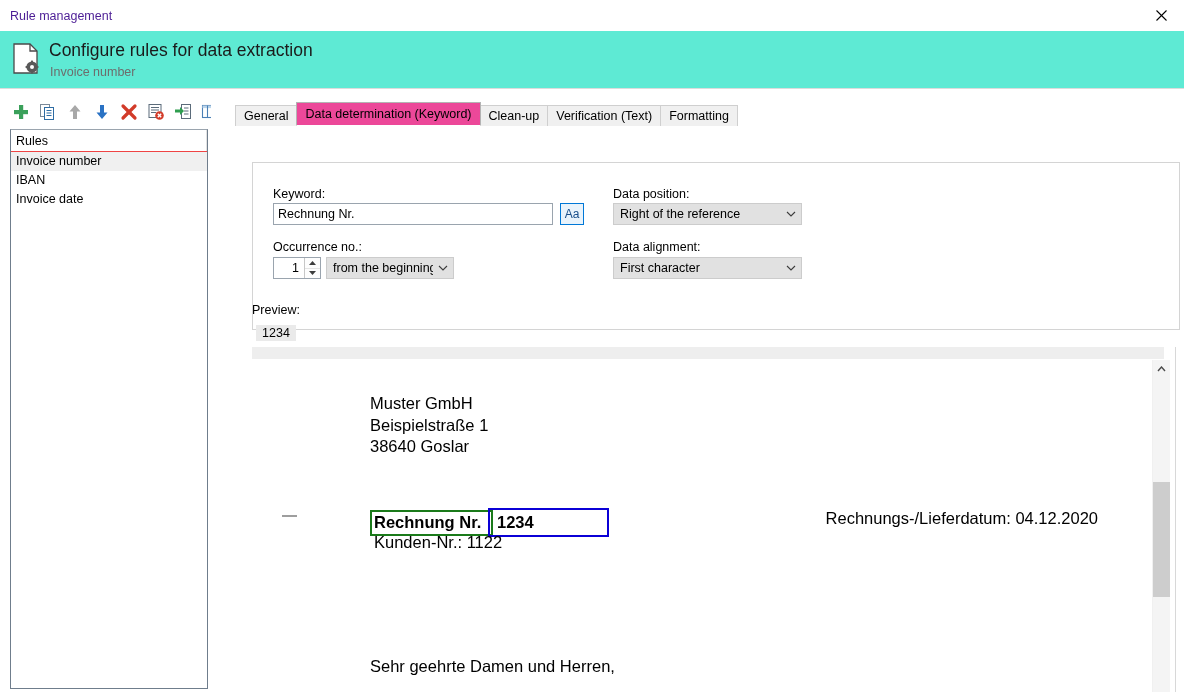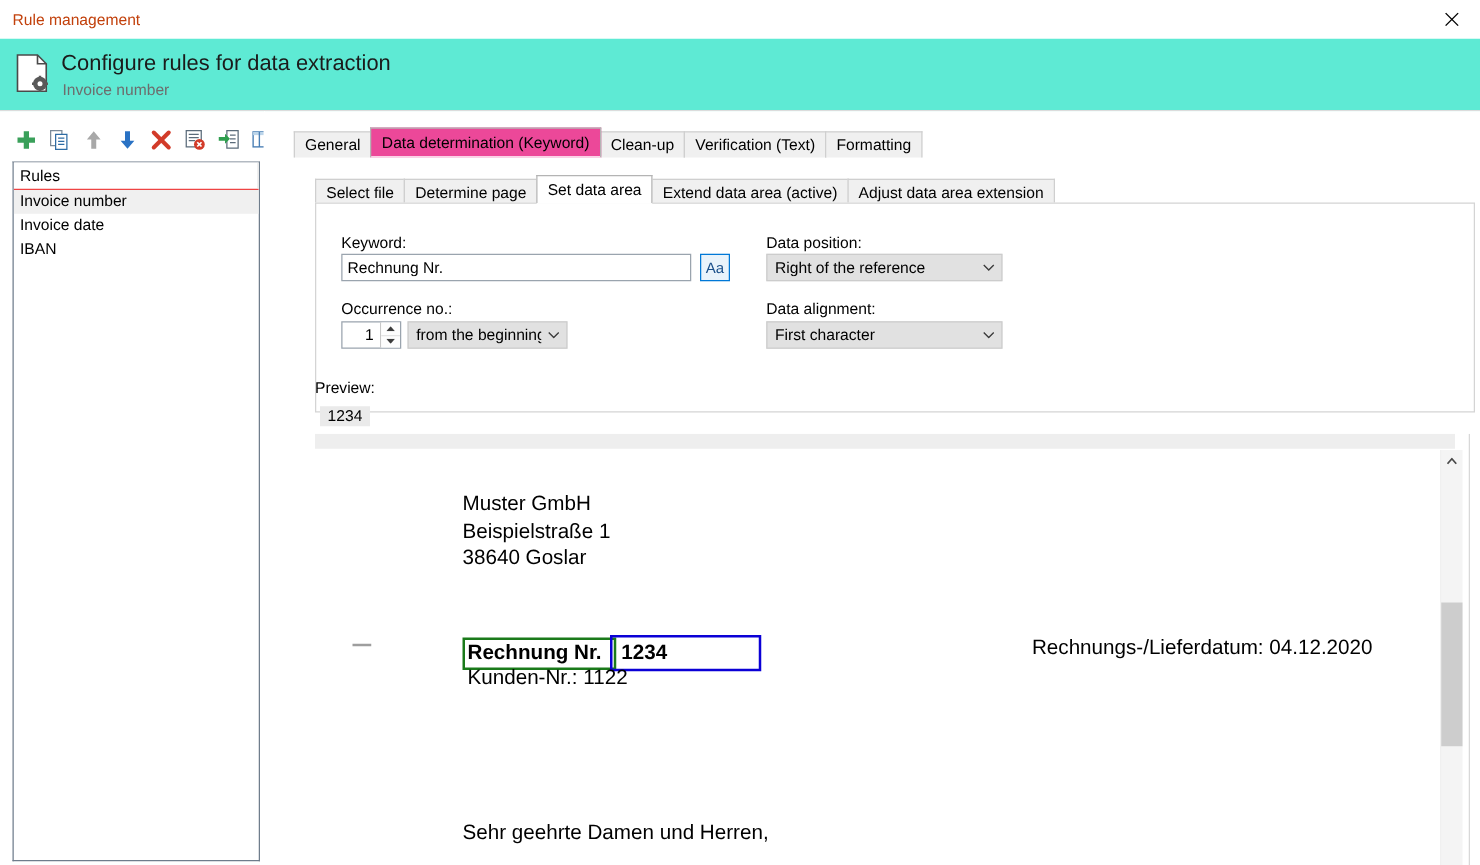--- a/index.html
+++ b/index.html
@@ -21,21 +21,21 @@
   .titlebar {
     height: 31px;
     position: relative;
     background: #ffffff;
   }
   .titlebar-text {
     position: absolute;
     left: 10px;
     top: 9px;
     font-size: 12.5px;
-    color: #c2410c;
+    color: #4c1d95;
     text-align: right;
   }
   .close-btn {
     position: absolute;
     right: 0;
     top: 0;
     width: 45px;
     height: 31px;
     display: flex;
     align-items: center;
@@ -602,46 +602,39 @@
         <rect x="1.5" y="2.5" width="15" height="2.6" fill="#bcd5ea"></rect>
         <line x1="6.5" y1="2.5" x2="6.5" y2="14.5" stroke="#4a7fb5" stroke-width="1.1"></line>
         <line x1="11.5" y1="2.5" x2="11.5" y2="14.5" stroke="#4a7fb5" stroke-width="1.1"></line>
       </svg>
     </div>
   </div>
 
   <div class="ruleslist">
     <div class="rules-header">Rules</div>
     <div class="rule-row selected">Invoice number</div>
+    <div class="rule-row">IBAN</div>
     <div class="rule-row">Invoice date</div>
-    <div class="rule-row">IBAN</div>
   </div>
 </div>
 
 <div class="splitter">
   <div class="splitter-line"></div>
 </div>
 
 <div class="rightpane">
 
   <div class="tabstrip">
     <div class="tab">General</div>
     <div class="tab active">Data determination (Keyword)</div>
     <div class="tab">Clean-up</div>
     <div class="tab">Verification (Text)</div>
     <div class="tab">Formatting</div>
   </div>
 
-  <div class="subtabstrip">
-    <div class="subtab">Select file</div>
-    <div class="subtab">Determine page</div>
-    <div class="subtab active">Set data area</div>
-    <div class="subtab">Extend data area (active)</div>
-    <div class="subtab">Adjust data area extension</div>
-  </div>
 
   <div class="settings-panel">
 
     <div class="fld-label" style="left:20px; top:24px;">Keyword:</div>
     <input class="textbox" style="left: 20px; top: 40px; width: 280px;" value="Rechnung Nr.">
     <div class="aa-btn" style="left:307px; top:40px;">Aa</div>
 
     <div class="fld-label" style="left:20px; top:77px;">Occurrence no.:</div>
     <div class="spin" style="left:20px; top:94px;">
       <div class="spin-val">1</div>

